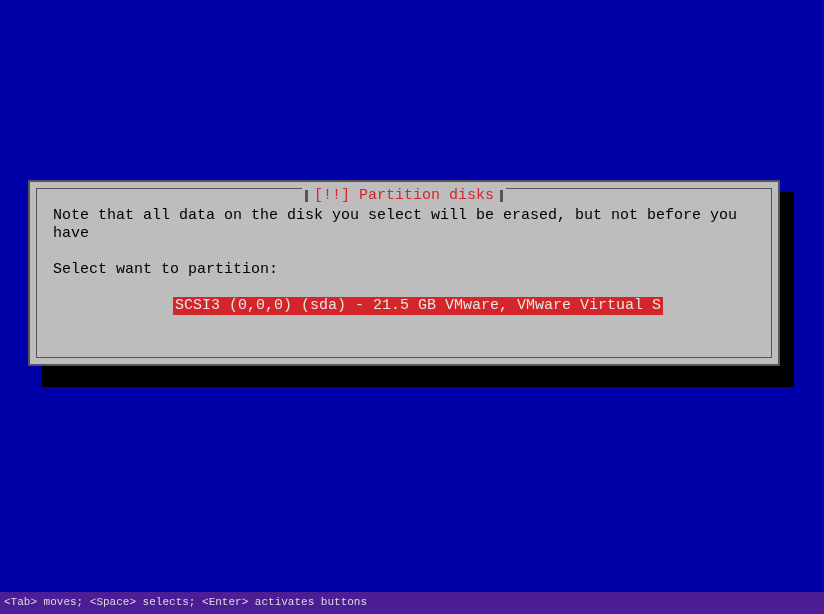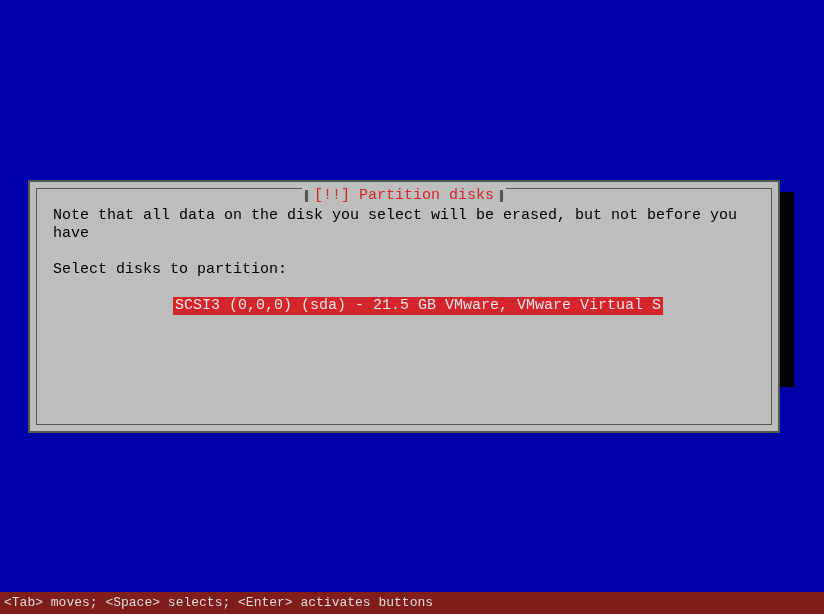--- a/index.html
+++ b/index.html
@@ -24,21 +24,21 @@
       top: 192px;
       width: 752px;
       height: 195px;
       background: #000;
     }
     .dialog {
       position: absolute;
       left: 28px;
       top: 180px;
       width: 752px;
-      height: 253px;
+      height: 186px;
       background: #bdbdbd;
       border: 2px solid #555;
     }
     .dialog-inner {
       position: absolute;
       left: 6px;
       top: 6px;
       right: 6px;
       bottom: 6px;
       border: 1px solid #555;
@@ -95,45 +95,45 @@
       margin-top: 18px;
       padding-left: 32px;
       color: #000;
     }
     .statusbar {
       position: absolute;
       left: 0;
       right: 0;
       bottom: 0;
       height: 22px;
-      background: #7f1d1d;
+      background: #4c1d95;
       color: #ddd;
       padding: 11px 4px;
-      font-size: 13px;
+      font-size: 11px;
       display: flex;
       align-items: center;
     }
   </style>
 </head>
 <body>
 
 <div class="screen">
 
   <div class="shadow"></div>
 
   <div class="dialog">
     <div class="dialog-inner">
       <div class="dialog-title-wrap">
         <span class="dialog-title">[!!] Partition disks</span>
       </div>
 
       <div class="content">
         <div class="note">Note that all data on the disk you select will be erased, but not before you have</div>
 
-        <div class="prompt">Select disks to partition:</div>
+        <div class="prompt">Select want to partition:</div>
 
         <div class="disk-row">
           <span class="disk-item">SCSI3 (0,0,0) (sda) - 21.5 GB VMware, VMware Virtual S</span>
         </div>
 
       </div>
     </div>
   </div>
 
   <div class="statusbar">

